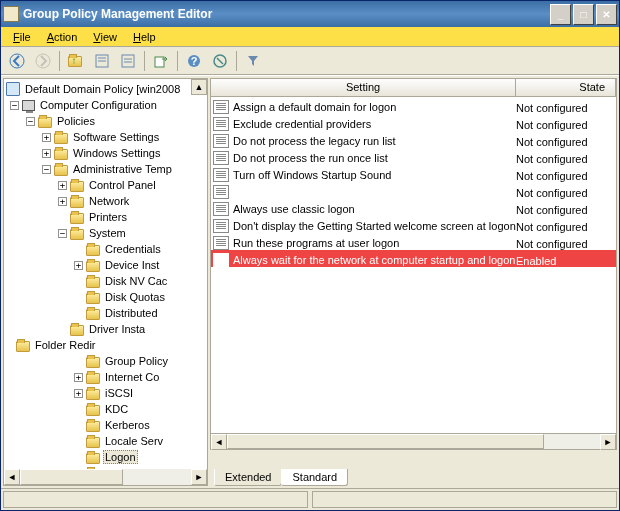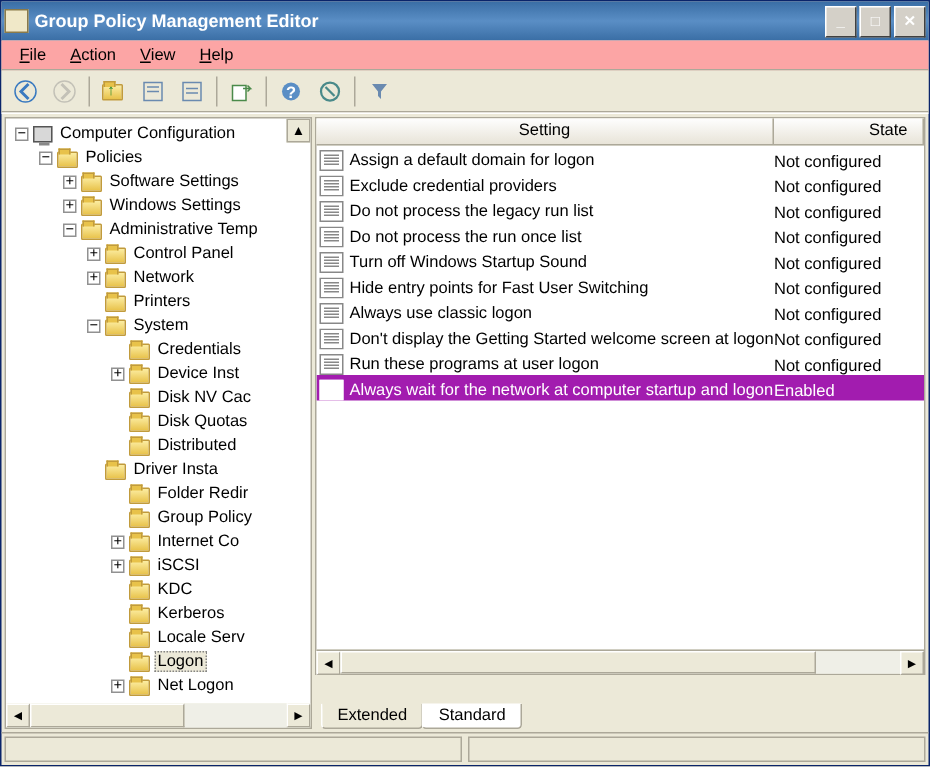--- a/index.html
+++ b/index.html
@@ -3,21 +3,21 @@
 <meta charset="utf-8">
 <style>
 * { box-sizing: border-box; font-family: Tahoma, sans-serif; font-size: 11px; }
 body { margin: 0; background: #ece9d8; }
 .window { width: 620px; height: 511px; border: 1px solid #0a246a; background: #ece9d8; display: flex; flex-direction: column; }
 .titlebar { height: 26px; background: linear-gradient(to bottom, #3a6ea5 0%, #5a8ec5 50%, #3a6ea5 100%); display: flex; align-items: center; padding: 0 2px; color: white; font-weight: bold; }
 .titlebar-icon { width: 16px; height: 16px; margin-right: 4px; background: #f0e8c8; border: 1px solid #8a7a4a; display: inline-block; }
 .titlebar-text { flex: 1; font-size: 12px; }
 .win-btns { display: flex; gap: 2px; }
 .win-btn { width: 21px; height: 21px; background: #d4d0c8; border: 1px solid #fff; border-right-color: #404040; border-bottom-color: #404040; display: flex; align-items: center; justify-content: center; font-size: 10px; font-family: Marlett, sans-serif; }
-.menubar { height: 20px; background: #fca5a5; display: flex; align-items: center; padding: 0 4px; border-bottom: 1px solid #aca899; }
+.menubar { height: 20px; background: #fde047; display: flex; align-items: center; padding: 0 4px; border-bottom: 1px solid #aca899; }
 .menuitem { padding: 2px 8px; }
 .menuitem u { text-decoration: underline; }
 .toolbar { height: 28px; background: #ece9d8; border-bottom: 1px solid #aca899; display: flex; align-items: center; padding: 0 4px; gap: 2px; }
 .toolbtn { width: 24px; height: 24px; display: flex; align-items: center; justify-content: center; border: 1px solid transparent; }
 .tb-sep { width: 1px; height: 20px; background: #aca899; margin: 0 2px; }
 .nav-back svg, .nav-fwd svg { width:16px; height:16px; }
 .content { flex: 1; display: flex; border-top: 1px solid #fff; min-height: 0; }
 .tree-pane { width: 205px; background: #fff; border: 1px solid #aca899; margin: 2px; overflow: hidden; position: relative; }
 .tree { padding: 2px 0; overflow: hidden; }
 .tree-row { display: flex; align-items: center; height: 16px; white-space: nowrap; }
@@ -37,21 +37,21 @@
 .sb-track{flex:1;background:#efefe7;}
 .sb-thumb{background:#ece9d8;border:1px solid #fff;border-right-color:#aca899;border-bottom-color:#aca899;}
 .right-pane { flex: 1; margin: 2px 2px 2px 0; display: flex; flex-direction: column; min-height:0;}
 .list-wrap { flex:1; border: 1px solid #aca899; background: #fff; display:flex; flex-direction:column; min-height:0; position:relative;}
 .list-header { display: flex; height: 18px; background: #ece9d8; border-bottom: 1px solid #aca899; }
 .col { border-right: 1px solid #aca899; padding: 2px 6px; background: linear-gradient(to bottom,#fefefe,#e8e4d8); }
 .col.setting { flex: 1; text-align: center; }
 .col.state { width: 100px; text-align: right; padding-right: 10px;}
 .list-body { flex: 1; overflow: hidden;}
 .list-row { display: flex; height: 17px; align-items: flex-end; }
-.list-row.sel { background: #a21caf; color: #fff; }
+.list-row.sel { background: #ef4444; color: #fff; }
 .lcell-setting { flex: 1; display: flex; align-items: center; padding-left: 2px; white-space:nowrap; overflow:hidden;}
 .lcell-state { width: 100px; padding-right: 6px; text-align:left; white-space:nowrap;}
 .setting-icon { width: 16px; height: 14px; margin-right: 4px; position: relative; background: #fff; border: 1px solid #888; flex-shrink:0;}
 .setting-icon::before { content:''; position:absolute; top:2px; left:2px; right:2px; height:1px; background:#888; box-shadow: 0 2px 0 #888, 0 4px 0 #888, 0 6px 0 #888;}
 .list-row.sel .setting-icon{border-color:#fff;}
 .list-row.sel .setting-icon::before{background:#fff;box-shadow:0 2px 0 #fff,0 4px 0 #fff,0 6px 0 #fff;}
 .right-scroll-h { height:16px; background:#ece9d8; display:flex; border-top:1px solid #aca899;}
 .tabs { height: 20px; display: flex; align-items: flex-end; padding-left: 4px; margin-top:16px;}
 .tab { padding: 2px 10px; background: #ece9d8; border: 1px solid #aca899; border-top-color:#fff; border-left-color:#fff; margin-right: -1px; border-bottom-left-radius:3px; border-bottom-right-radius:3px; border-top:none;}
 .tab.active { background: #fff; }
@@ -140,20 +140,24 @@
         </svg>
       </div>
   </div>
 
   <div class="content">
     <div class="tree-pane">
       <div class="tree-scroll-up">
           <span class="arrow">▲</span>
         </div>
       <div class="tree">
+        <div class="tree-row" style="padding-left:2px">
+            <span class="ticon scroll-icon"></span>
+            <span class="lbl">Default Domain Policy [win2008</span>
+          </div>
         <div class="tree-row" style="padding-left:6px">
             <span class="exp">−</span>
             <span class="ticon computer-icon"></span>
             <span class="lbl">Computer Configuration</span>
           </div>
         <div class="tree-row" style="padding-left:22px">
             <span class="exp">−</span>
             <span class="ticon folder"></span>
             <span class="lbl">Policies</span>
           </div>
@@ -215,21 +219,21 @@
         <div class="tree-row" style="padding-left:70px">
             <span class="exp blank"></span>
             <span class="ticon folder"></span>
             <span class="lbl">Distributed</span>
           </div>
         <div class="tree-row" style="padding-left:54px">
             <span class="exp blank"></span>
             <span class="ticon folder"></span>
             <span class="lbl">Driver Insta</span>
           </div>
-        <div class="tree-row" style="padding-left:70px">
+        <div class="tree-row" style="">
             <span class="exp blank"></span>
             <span class="ticon folder"></span>
             <span class="lbl">Folder Redir</span>
           </div>
         <div class="tree-row" style="padding-left:70px">
             <span class="exp blank"></span>
             <span class="ticon folder"></span>
             <span class="lbl">Group Policy</span>
           </div>
         <div class="tree-row" style="padding-left:70px">
@@ -319,21 +323,20 @@
             <div class="list-row">
               <div class="lcell-setting">
                 <span class="setting-icon"></span>
                 <span>Turn off Windows Startup Sound</span>
               </div>
               <div class="lcell-state">Not configured</div>
             </div>
             <div class="list-row">
               <div class="lcell-setting">
                 <span class="setting-icon"></span>
-                <span>Hide entry points for Fast User Switching</span>
               </div>
               <div class="lcell-state">Not configured</div>
             </div>
             <div class="list-row">
               <div class="lcell-setting">
                 <span class="setting-icon"></span>
                 <span>Always use classic logon</span>
               </div>
               <div class="lcell-state">Not configured</div>
             </div>

